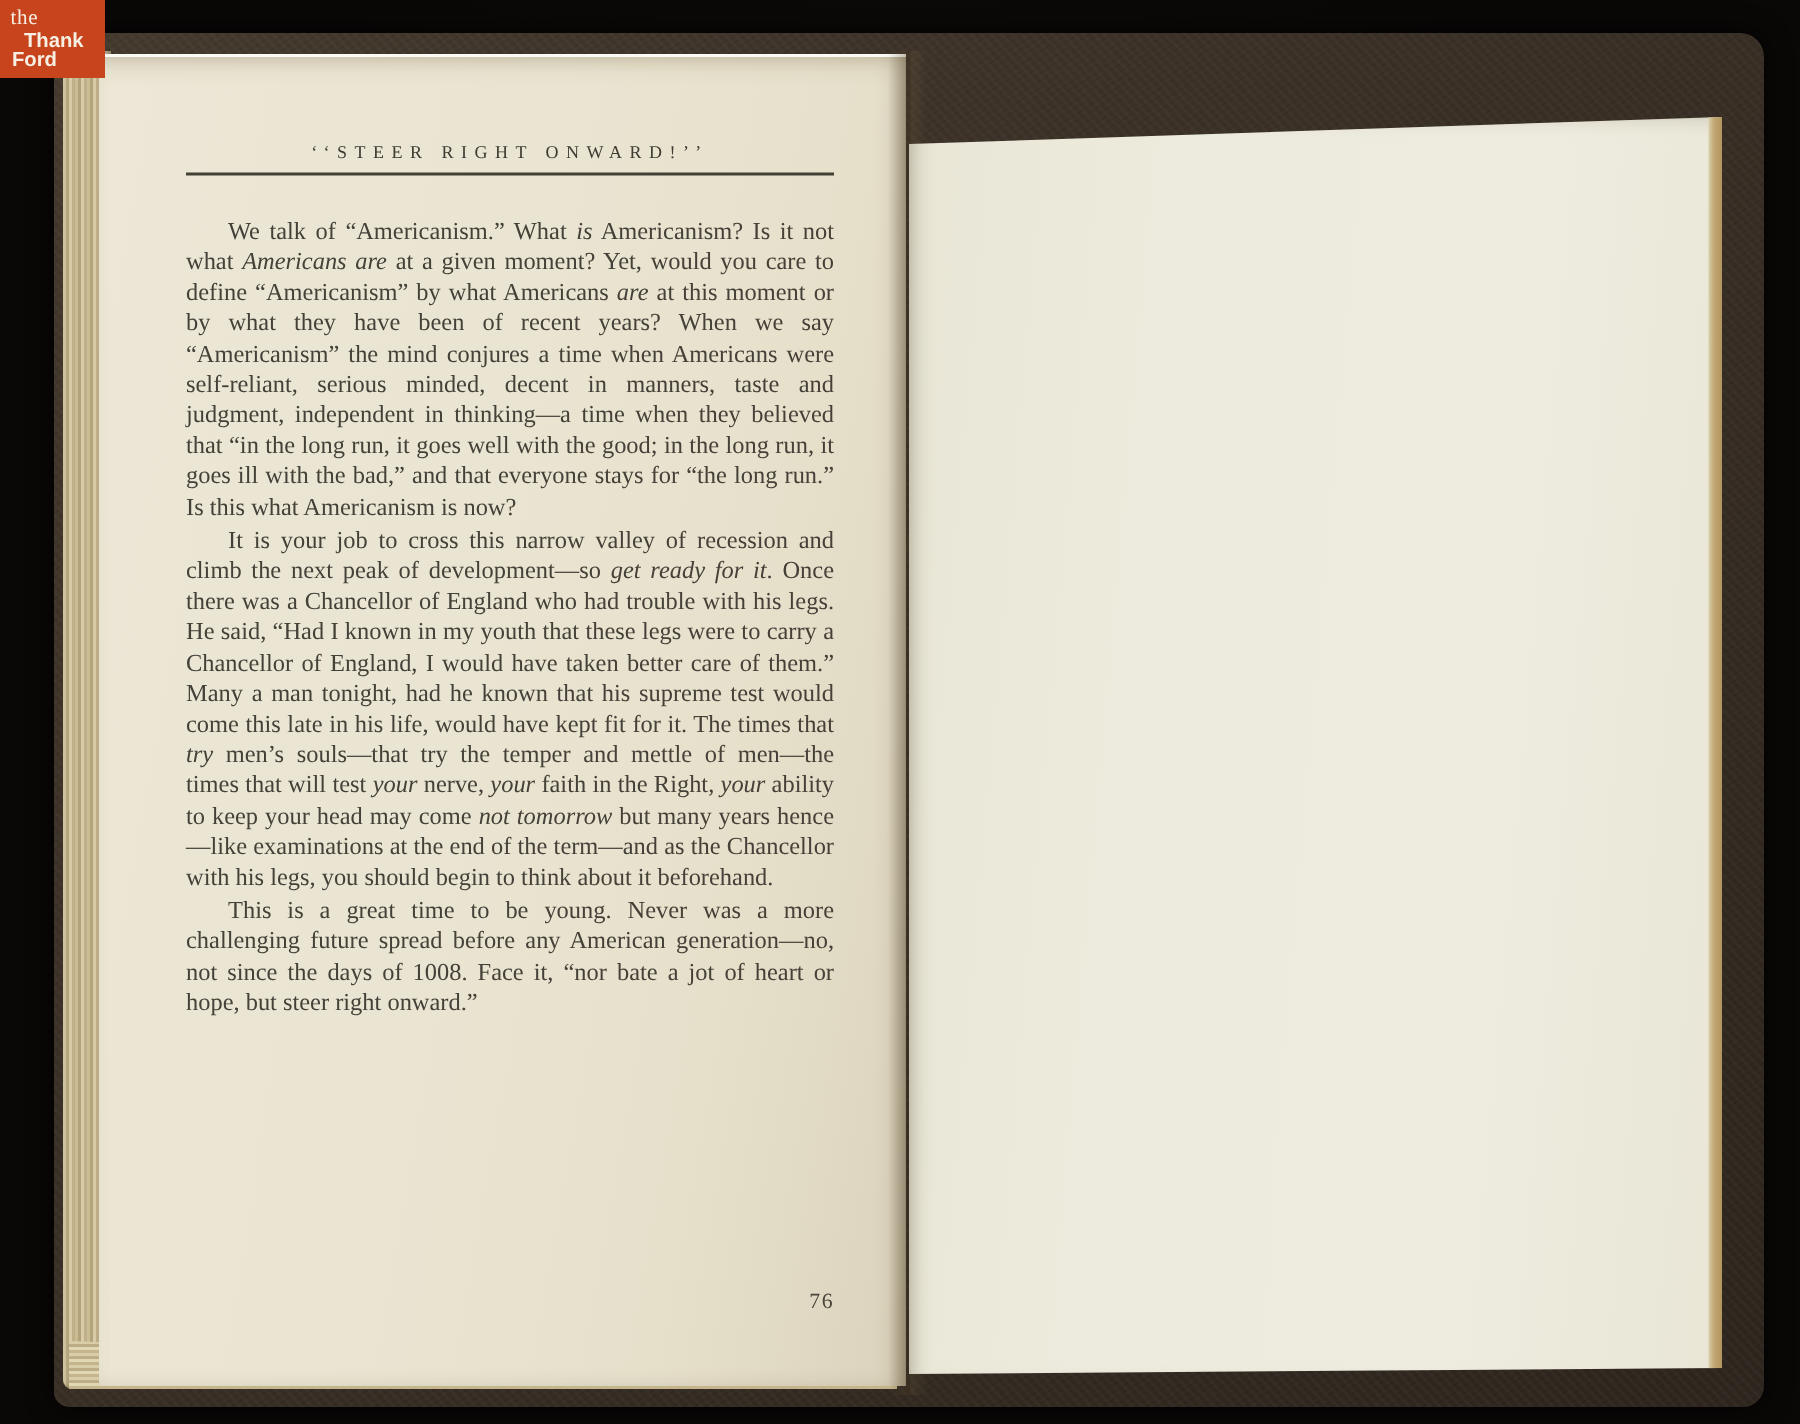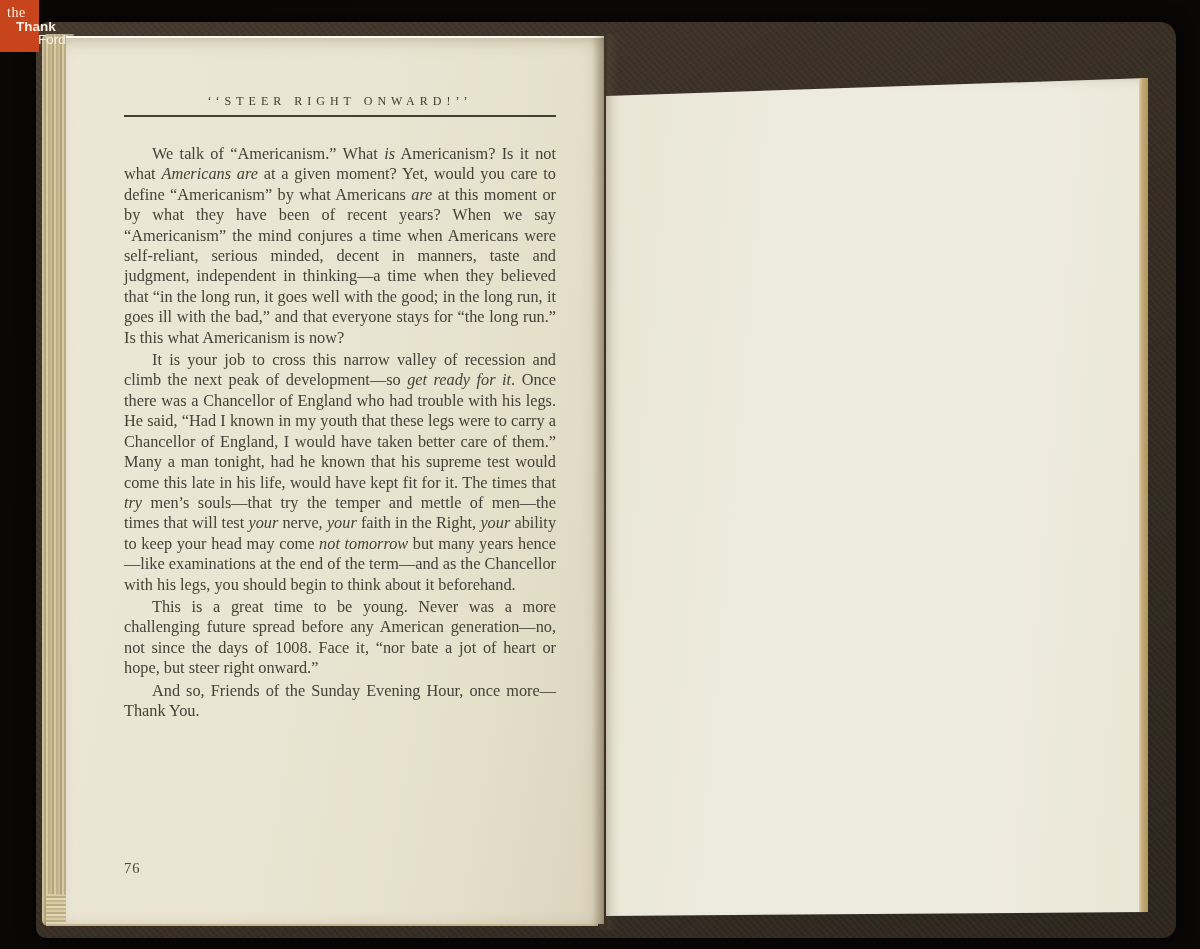--- a/index.html
+++ b/index.html
@@ -50,21 +50,21 @@
   }
   .running-head {
     text-align: center;
     font-size: 12px; letter-spacing: 5px; color: #3e3b32;
     padding-bottom: 6px; white-space: nowrap;
   }
   .head-rule { border: 0; height: 2px; background: #434035; margin: 0 0 0 0; }
   .body-text { margin-top: 27px; text-align: justify; font-size: 16.3px; line-height: 20.4px; }
   .body-text p { text-indent: 28px; margin: 0 0 2px 0; }
   .body-text em { font-style: italic; }
-  .page-number { position: absolute; left: 58px; top: 824px; width: 432px; text-align: left;
+  .page-number { position: absolute; left: 58px; top: 824px; width: 432px; text-align: right;
     font-size: 14.5px; color: #4a463b; letter-spacing: 1px; }
 
   
   .gutter {
     position: absolute; left: 592px; top: 34px; width: 26px; height: 896px;
     background: linear-gradient(90deg, rgba(80,65,40,0) 0%, rgba(80,65,40,0.28) 42%,
       rgba(60,48,30,0.45) 52%, rgba(120,105,70,0.18) 62%, rgba(120,105,70,0) 100%);
   }
   .gutter-notch {
     position: absolute; left: 604px; top: 352px; width: 8px; height: 22px;
@@ -79,49 +79,48 @@
     clip-path: polygon(0 18px, 100% 0, 100% calc(100% - 4px), 0 100%);
     box-shadow: inset 8px 4px 14px -8px rgba(90,75,48,0.5);
   }
   .page-right::after { 
     content: ""; position: absolute; right: 0; top: 0; width: 9px; height: 100%;
     background: linear-gradient(90deg, #d9cfae 0%, #c3a874 40%, #b1955f 100%);
   }
 
   
   .logo {
-    position: absolute; left: 0; top: 0; width: 39px; height: 52px;
+    position: absolute; left: 0; top: 0; width: 70px; height: 52px;
     font-family: "Liberation Sans", sans-serif;
   }
   .logo .logo-the {
     position: absolute; left: 7px; top: 5px; font-family: "Liberation Serif", serif;
     font-size: 14px; letter-spacing: 0.5px;
   }
   .logo .logo-henry { position: absolute; left: 16px; top: 19px; font-weight: bold; font-size: 13.5px; }
-  .logo .logo-ford  { position: absolute; left: 8px;  top: 32px; font-weight: normal; font-size: 13.5px; margin-left: 30px; }
+  .logo .logo-ford  { position: absolute; left: 8px;  top: 32px; font-weight: bold; font-size: 13.5px; }
 </style>
 </head>
 <body>
 
 <div class="scene">
 
   <div class="cover"></div>
 
   <div class="page-stack-left"></div>
   <div class="page-fan-bottom"></div>
 
   <div class="page-left">
     <div class="text-block">
       <div class="running-head">‘‘STEER RIGHT ONWARD!’’</div>
       <hr class="head-rule">
       <div class="body-text">
           <p><span>We talk of “Americanism.” What </span><em>is</em><span> Americanism? Is it not what </span><em>Americans are</em><span> at a given moment? Yet, would you care to define “Americanism” by what Americans </span><em>are</em><span> at this moment or by what they have been of recent years? When we say “Americanism” the mind conjures a time when Americans were self-reliant, serious minded, decent in manners, taste and judgment, independent in thinking—a time when they believed that “in the long run, it goes well with the good; in the long run, it goes ill with the bad,” and that everyone stays for “the long run.” Is this what Americanism is now?</span></p>
           <p><span>It is your job to cross this narrow valley of recession and climb the next peak of development—so </span><em>get ready for it</em><span>. Once there was a Chancellor of England who had trouble with his legs. He said, “Had I known in my youth that these legs were to carry a Chancellor of England, I would have taken better care of them.” Many a man tonight, had he known that his supreme test would come this late in his life, would have kept fit for it. The times that </span><em>try</em><span> men’s souls—that try the temper and mettle of men—the times that will test </span><em>your</em><span> nerve, </span><em>your</em><span> faith in the Right, </span><em>your</em><span> ability to keep your head may come </span><em>not tomorrow</em><span> but many years hence—like examinations at the end of the term—and as the Chancellor with his legs, you should begin to think about it beforehand.</span></p>
           <p><span>This is a great time to be young. Never was a more challenging future spread before any American generation—no, not since the days of 1008. Face it, “nor bate a jot of heart or hope, but steer right onward.”</span></p>
-          <p><span>And so, Friends of the Sunday Evening Hour, once more—Thank You.</span></p>
         </div>
     </div>
     <div class="page-number">76</div>
   </div>
 
   <div class="gutter"></div>
   <div class="gutter-notch"></div>
 
   <div class="page-right"></div>
 

